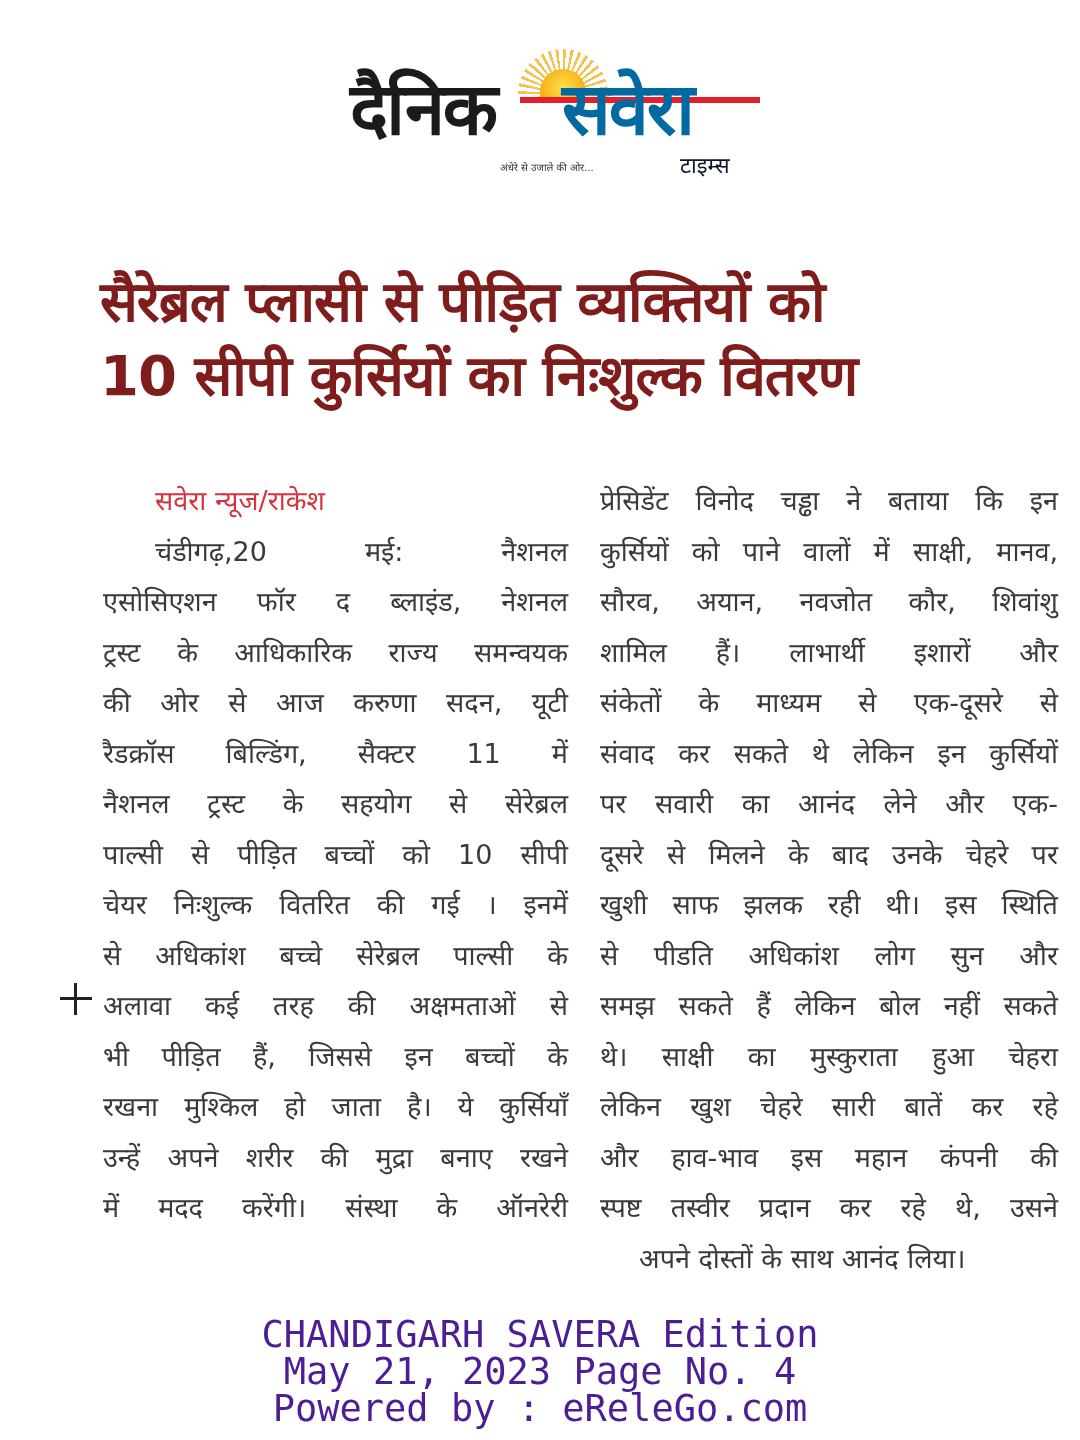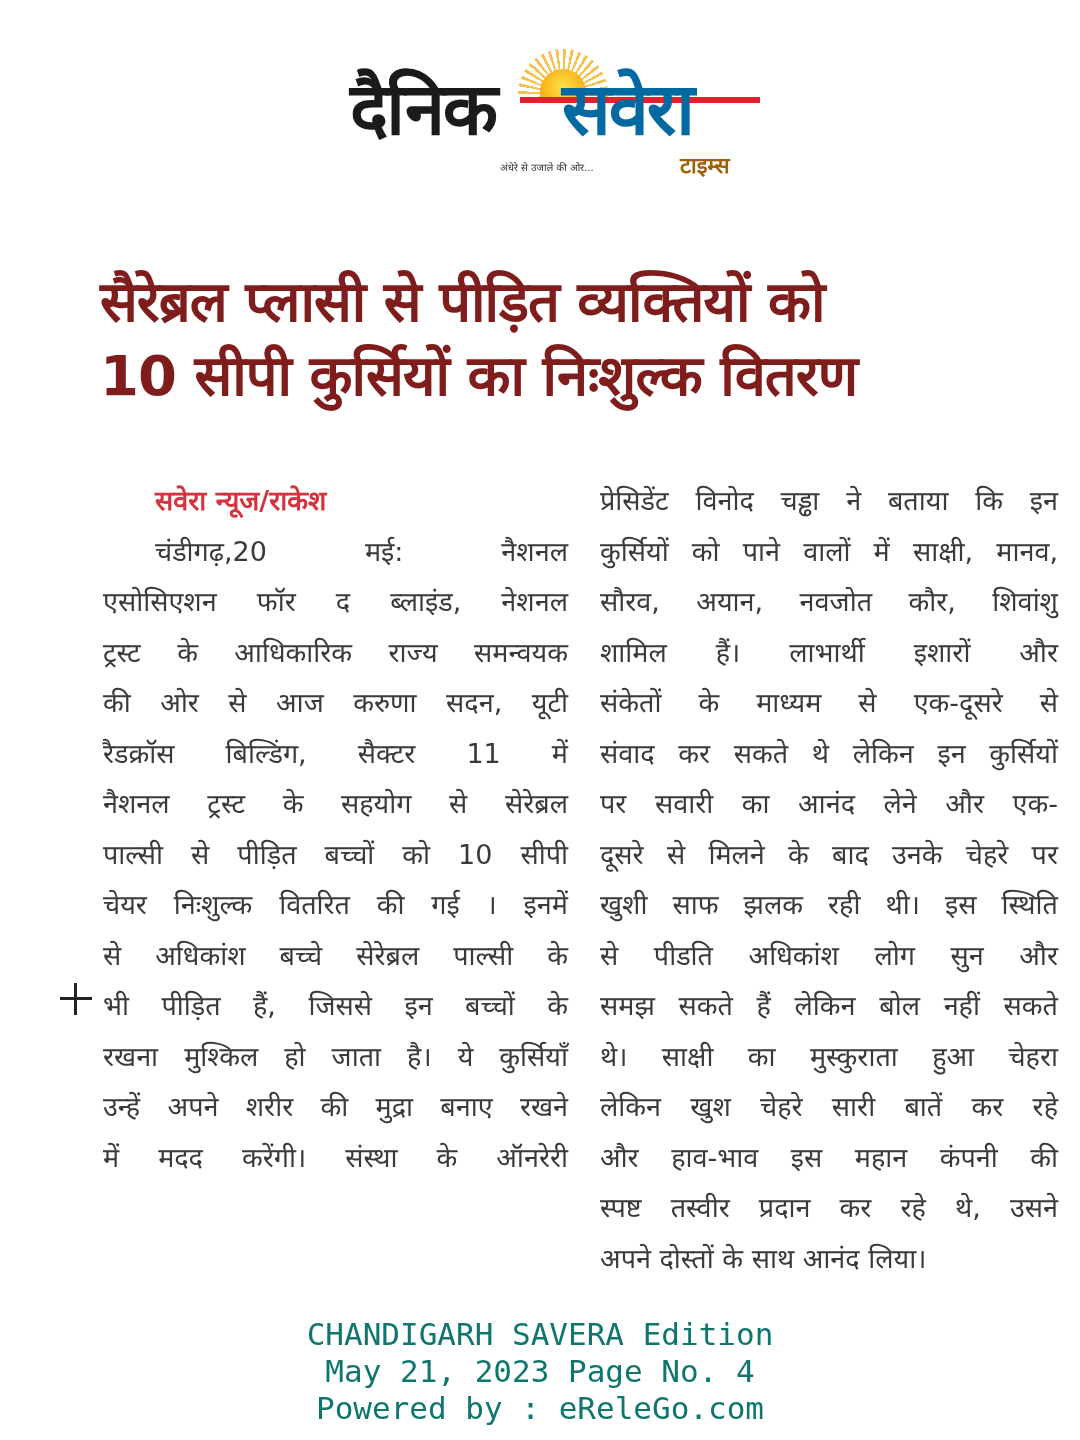--- a/index.html
+++ b/index.html
@@ -8,38 +8,38 @@
   .masthead { position: absolute; left: 340px; top: 45px; width: 440px; height: 140px; text-align: center; }
   .sun { position: absolute; left: 178px; top: 4px; width: 90px; height: 48px; overflow: hidden; }
   .sun .core { position: absolute; left: 22px; top: 20px; width: 46px; height: 46px; border-radius: 50%;
     background: radial-gradient(circle at 50% 40%, #ffe14a 0%, #f7b21a 60%, #f39a12 100%); }
   .sun .rays { position: absolute; left: 0; top: 0; width: 90px; height: 90px; border-radius: 50%;
     background: repeating-conic-gradient(from 0deg, #f6b631 0deg 4deg, transparent 4deg 10deg); opacity: .85; }
   .logo-dainik { position: absolute; left: 10px; top: 28px; font-family: "DejaVu Sans", sans-serif; font-weight: bold; font-size: 72px; color: #1b1b1b; letter-spacing: -2px; line-height: 1; }
   .logo-savera { position: absolute; left: 222px; top: 28px; font-family: "DejaVu Sans", sans-serif; font-weight: bold; font-size: 72px; color: #0369a1; letter-spacing: -2px; line-height: 1; }
   .logo-bar { position: absolute; left: 180px; top: 52px; width: 240px; height: 6px; background: #e4202d; }
   .logo-tagline { position: absolute; left: 160px; top: 115px; font-size: 10px; color: #333; }
-  .logo-times { position: absolute; left: 340px; top: 104px; font-size: 22px; font-weight: bold; color: #a16207; }
+  .logo-times { position: absolute; left: 340px; top: 104px; font-size: 22px; font-weight: normal; color: #0f172a; }
 
   .headline { position: absolute; left: 100px; top: 265px; width: 960px; }
   .headline .line { font-family: "DejaVu Sans", sans-serif; font-weight: bold; font-size: 56px; color: #7f1d1d; line-height: 74px; white-space: nowrap; letter-spacing: -1px; }
 
   .col { position: absolute; top: 476px; width: 465px; font-family: "DejaVu Sans", sans-serif; font-size: 27px; color: #3a3a3a; }
   .col .ln { height: 50.5px; line-height: 50.5px; white-space: nowrap; text-align: justify; text-align-last: justify; }
   .col-left { left: 103px; }
   .col-right { left: 600px; width: 458px; }
-  .byline { color: #d4343e; font-weight: bold; text-align-last: left !important; padding-left: 52px; }
+  .byline { color: #d4343e; font-weight: normal; text-align-last: left !important; padding-left: 52px; }
   .indent { padding-left: 52px; }
-  .last { text-align-last: left !important; }
+  .last { text-align-last: left !important; margin-left: 39px; }
 
   .crosshair { position: absolute; left: 60px; top: 983px; width: 32px; height: 32px; }
   .crosshair::before { content: ""; position: absolute; left: 0; top: 14px; width: 32px; height: 3px; background: #222; }
   .crosshair::after { content: ""; position: absolute; left: 14px; top: 0; width: 3px; height: 32px; background: #222; }
 
-  .footer { position: absolute; left: 0; top: 1316px; width: 1080px; text-align: center; font-family: "DejaVu Sans Mono", monospace; font-size: 31px; color: #0f766e; line-height: 37px; }
+  .footer { position: absolute; left: 0; top: 1316px; width: 1080px; text-align: center; font-family: "DejaVu Sans Mono", monospace; font-size: 37px; color: #4c1d95; line-height: 37px; }
 </style>
 </head>
 <body>
 
 <div class="masthead">
   <div class="sun">
     <div class="rays"></div>
     <div class="core"></div>
   </div>
   <div class="logo-bar"></div>
@@ -60,20 +60,21 @@
   <div class="ln byline">सवेरा न्यूज/राकेश</div>
   <div class="ln indent">चंडीगढ़,20 मई: नैशनल</div>
   <div class="ln">एसोसिएशन फॉर द ब्लाइंड, नेशनल</div>
   <div class="ln">ट्रस्ट के आधिकारिक राज्य समन्वयक</div>
   <div class="ln">की ओर से आज करुणा सदन, यूटी</div>
   <div class="ln">रैडक्रॉस बिल्डिंग, सैक्टर 11 में</div>
   <div class="ln">नैशनल ट्रस्ट के सहयोग से सेरेब्रल</div>
   <div class="ln">पाल्सी से पीड़ित बच्चों को 10 सीपी</div>
   <div class="ln">चेयर निःशुल्क वितरित की गई । इनमें</div>
   <div class="ln">से अधिकांश बच्चे सेरेब्रल पाल्सी के</div>
+  <div class="ln">अलावा कई तरह की अक्षमताओं से</div>
   <div class="ln">भी पीड़ित हैं, जिससे इन बच्चों के</div>
   <div class="ln">रखना मुश्किल हो जाता है। ये कुर्सियाँ</div>
   <div class="ln">उन्हें अपने शरीर की मुद्रा बनाए रखने</div>
   <div class="ln">में मदद करेंगी। संस्था के ऑनरेरी</div>
 </div>
 
 <div class="col col-right">
   <div class="ln">प्रेसिडेंट विनोद चड्ढा ने बताया कि इन</div>
   <div class="ln">कुर्सियों को पाने वालों में साक्षी, मानव,</div>
   <div class="ln">सौरव, अयान, नवजोत कौर, शिवांशु</div>

